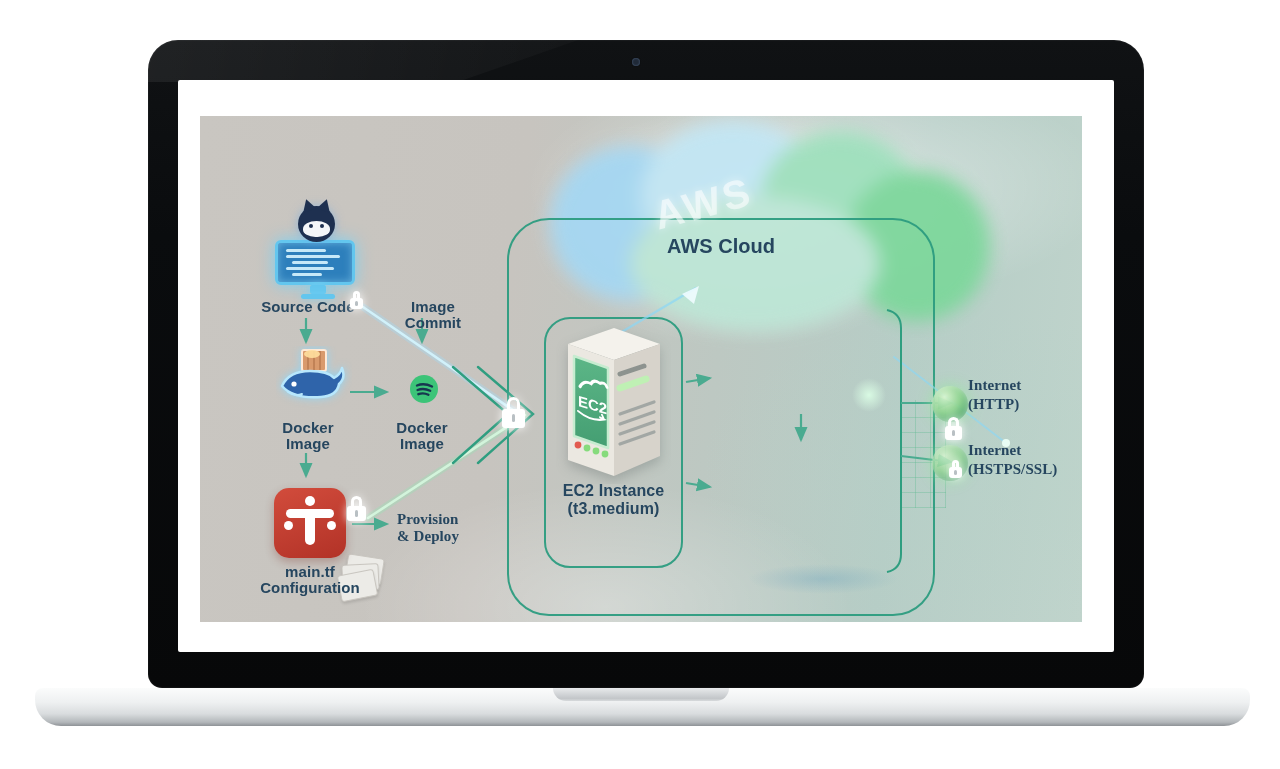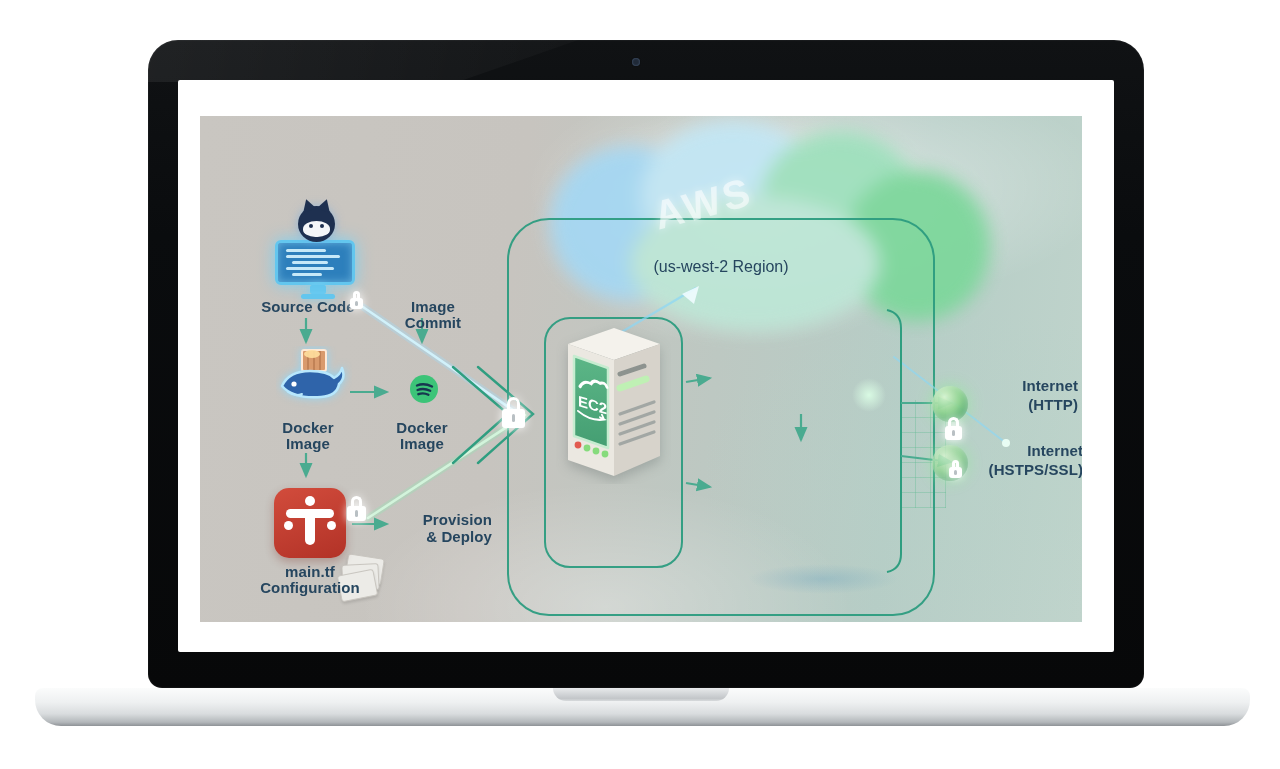--- a/index.html
+++ b/index.html
@@ -24,21 +24,21 @@
   #diagram{position:absolute;left:22px;top:36px;width:882px;height:506px;overflow:hidden;
     background:
       radial-gradient(55% 40% at 70% 14%, rgba(255,255,255,.50), rgba(255,255,255,0) 60%),
       radial-gradient(40% 35% at 46% 97%, rgba(255,255,255,.30), rgba(255,255,255,0) 70%),
       radial-gradient(45% 45% at 88% 70%, rgba(183,210,200,.45), rgba(183,210,200,0) 70%),
       linear-gradient(97deg,#c9c6c1 0%,#c7c4bf 35%,#bdc8c2 58%,#b6cdc6 78%,#c0d4cc 100%);
     color:#26465f;}
   #diagram *{position:absolute;box-sizing:border-box;}
   .lbl{font-size:15px;font-weight:700;line-height:16px;color:#26465f;text-align:center;
        white-space:pre-line;letter-spacing:.1px;z-index:7;}
-  .lbl.left{text-align:right;}
+  .lbl.left{text-align:left;font-family:Liberation Serif, serif;}
   
   .cloud{left:0;top:0;width:100%;height:100%;filter:blur(9px);opacity:.95;z-index:2;}
   .lobe{border-radius:50%;}
   .halo{left:330px;top:-10px;width:430px;height:240px;border-radius:50%;z-index:1;
         background:radial-gradient(closest-side,rgba(255,255,255,.55),rgba(255,255,255,0));}
   .watermark{left:452px;top:55px;width:180px;font-size:40px;font-weight:700;color:rgba(255,255,255,.55);
              transform:rotate(-15deg);letter-spacing:3px;z-index:6;text-shadow:0 0 10px rgba(255,255,255,.6);}
   
   .awsbox{left:307px;top:102px;width:428px;height:398px;border:2.5px solid rgba(44,156,127,.95);
           border-radius:42px;z-index:3;}
@@ -113,21 +113,21 @@
           <div class="lobe" style="left:430px;top:80px;width:250px;height:135px;background:#bde6d6;"></div>
         </div>
         <div class="watermark">AWS</div>
 
         <div class="grid"></div>
         <div class="flare"></div>
         <div class="blobshadow"></div>
 
         <div class="awsbox"></div>
         <div class="ec2box"></div>
-        <div class="aws-sub">(us-west-2 Region)</div>
+        <div class="aws-title">AWS Cloud</div>
 
         <svg class="flow" viewBox="0 0 882 506">
           <defs>
             <marker id="arr" markerWidth="8" markerHeight="8" refX="6" refY="3" orient="auto">
               <path d="M0,0 L7,3 L0,6 z" fill="#4aab90"></path>
             </marker>
           </defs>
 
           <g stroke-linecap="round" fill="none">
             <path d="M163,191 L320,299" stroke="rgba(160,220,250,.35)" stroke-width="7"></path>
@@ -245,20 +245,22 @@
           <circle cx="49" cy="140" r="3.4" fill="#86db7c"></circle>
           <path d="M64,60 L88,52" stroke="#8d938f" stroke-width="5" stroke-linecap="round"></path>
           <path d="M64,74 L90,65" stroke="#bff0b4" stroke-width="7" stroke-linecap="round"></path>
           <g stroke="#a2a7a4" stroke-width="3.2" stroke-linecap="round">
             <path d="M64,100 L98,88"></path>
               <path d="M64,110 L98,98"></path>
               <path d="M64,120 L98,108"></path>
               <path d="M64,130 L98,118"></path>
           </g>
         </svg>
+        <div class="lbl" style="left:344px;top:366px;width:139px;font-size:16px;line-height:18px;font-weight:600;">EC2 Instance
+(t3.medium)</div>
 
         <div class="cbox" style="left:518px;top:211px;">
           
           
         </div>
 
         <div class="cbox" style="left:518px;top:352px;">
           
           
         </div>

